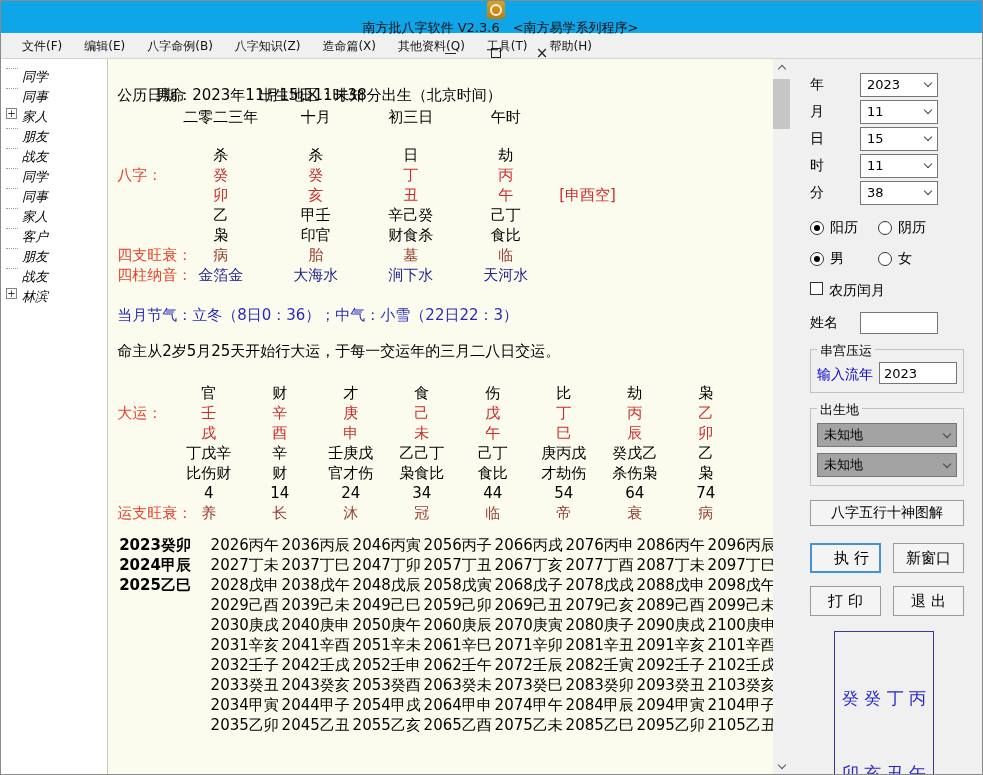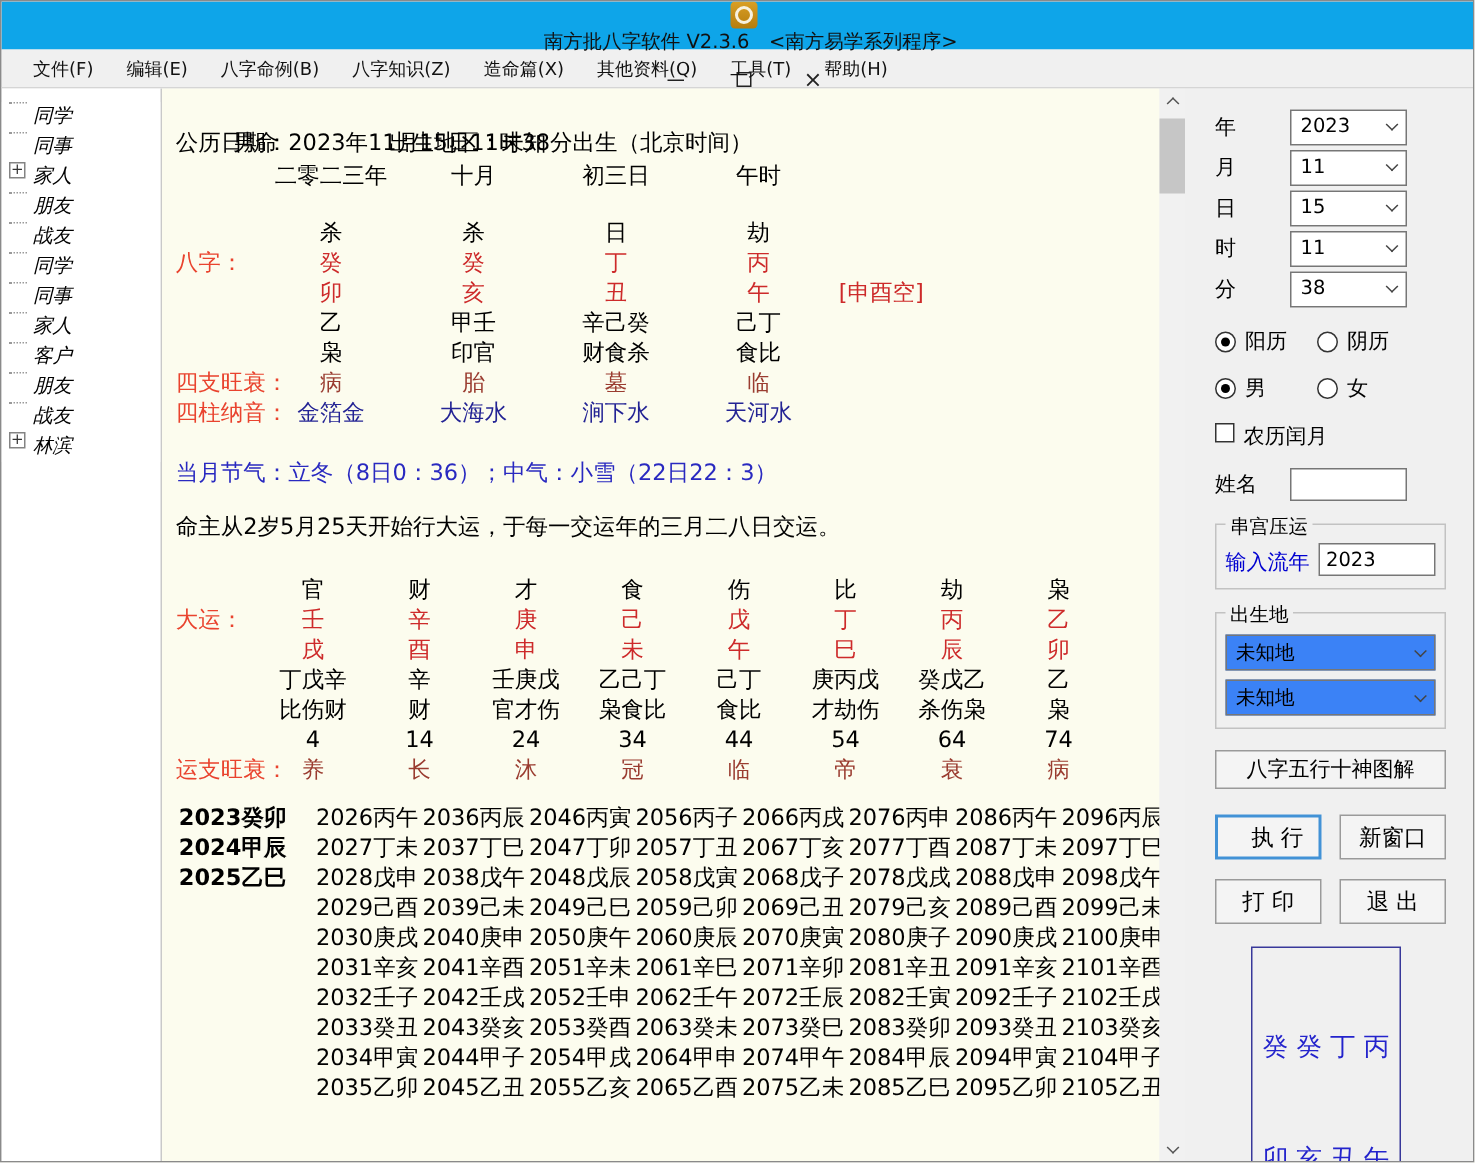--- a/index.html
+++ b/index.html
@@ -98,21 +98,21 @@
   .cbox { width: 13px; height: 13px; border: 1px solid #333; background: #fff; margin-right: 6px; }
   .name-row { display: flex; align-items: center; margin-top: 12px; }
   .name-row label { width: 50px; }
   .tinput { width: 78px; height: 22px; border: 1px solid #767676; background: #fff;
             font-size: 13px; padding: 0 4px; font-family: "DejaVu Sans", sans-serif; }
   .group { border: 1px solid #c2c2c2; position: relative; margin-top: 15px; padding: 12px 6px 8px; }
   .group-legend { position: absolute; top: -8px; left: 6px; background: #f0f0f0;
                   padding: 0 3px; font-size: 13px; }
   .ln-row { display: flex; align-items: flex-end; }
   .ln-label { color: #0000d0; margin-right: 6px; white-space: nowrap; }
-  .group .combo.wide { width: 100%; background: #3b82f6; margin-top: 6px; }
+  .group .combo.wide { width: 100%; background: #a3a3a3; margin-top: 6px; }
   .group .combo.wide:first-of-type { margin-top: 2px; }
   .btn { border: 1px solid #9a9a9a; background: #f4f4f4; font-size: 14px; color: #000;
          font-family: "DejaVu Sans", sans-serif; display: flex; align-items: center; justify-content: center; }
   .btn-wide { width: 100%; height: 26px; margin-top: 14px; }
   .btn-grid { display: grid; grid-template-columns: 1fr 1fr; gap: 13px 12px; margin-top: 17px; }
   .btn-grid .btn { height: 30px; font-size: 15px; white-space: pre; }
   .btn.primary { border: 2px solid #4292d6; padding-left: 12px; }
   .summary-box { width: 100px; margin: 15px 0 0 24px; border: 1px solid #38389a;
                  text-align: center; padding: 4px 0; color: #2323cc; font-size: 17px;
                  line-height: 25px; white-space: pre; }

